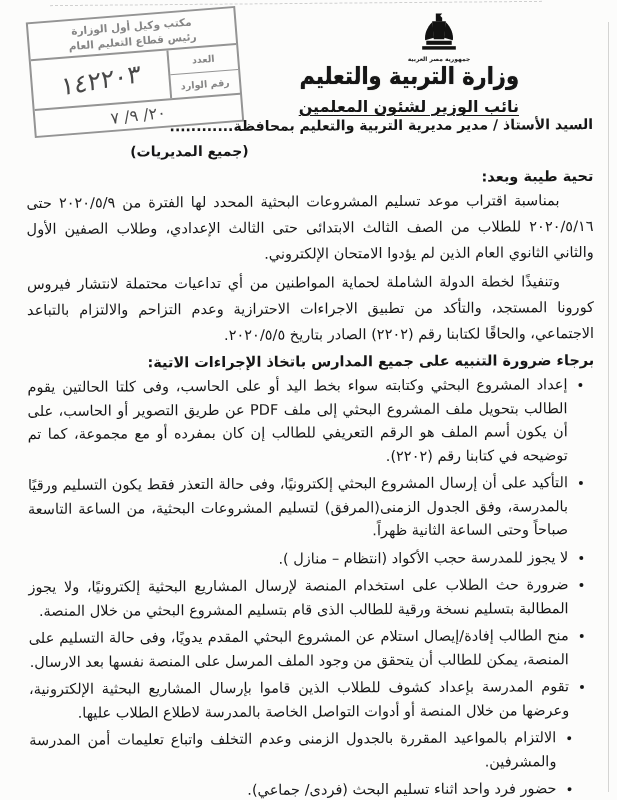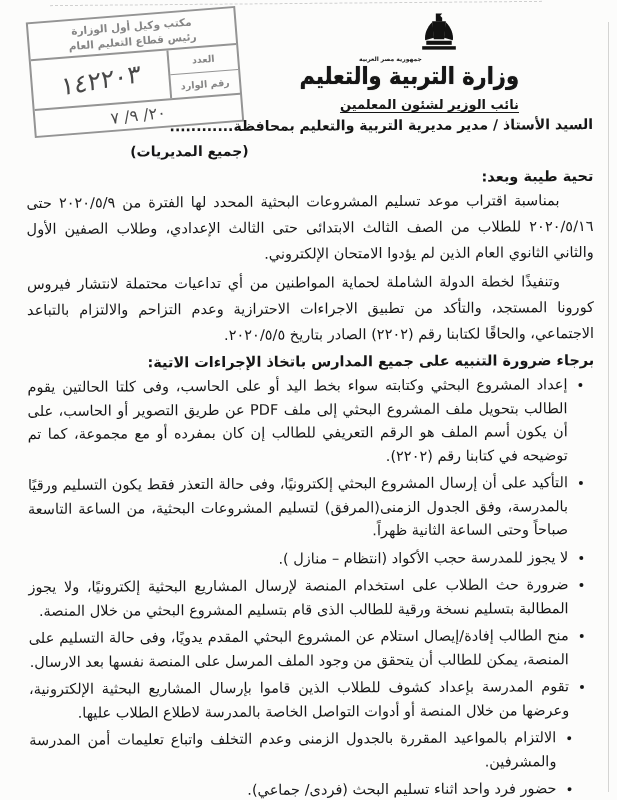--- a/index.html
+++ b/index.html
@@ -28,25 +28,25 @@
   .stamp-fields{width:68px;border-left:2px solid #949494;display:flex;flex-direction:column;}
   .stamp-field{flex:1;display:flex;align-items:center;justify-content:center;font-size:9.5px;}
   .stamp-field + .stamp-field{border-top:1.5px solid #949494;}
   .stamp-number{flex:1;display:flex;align-items:center;justify-content:center;overflow:hidden;}
   .stamp-date{height:25px;border-top:2px solid #949494;display:flex;align-items:center;justify-content:center;overflow:hidden;}
   .hw{font-weight:normal;color:#484848;font-family:"DejaVu Sans",sans-serif;}
   .hw-number{font-size:25px;letter-spacing:3px;transform:rotate(-5deg) skewX(-8deg);}
   .hw-date{font-size:16px;letter-spacing:4px;transform:rotate(-2deg);}
 
   
-  .header-col{position:absolute;top:12px;right:98px;width:160px;text-align:left;}
+  .header-col{position:absolute;top:12px;right:98px;width:160px;text-align:center;}
   .eagle{display:block;margin:0 auto;}
   .republic{font-size:6px;font-weight:bold;letter-spacing:.4px;margin-top:1px;white-space:nowrap;}
   .ministry{font-size:21px;font-weight:bold;margin-top:2px;white-space:nowrap;transform:scaleY(1.12);text-shadow:0 0 .7px #000;}
-  .office{font-size:13px;font-weight:bold;text-decoration:underline;text-underline-offset:3px;margin-top:9px;white-space:nowrap;}
+  .office{font-size:16px;font-weight:bold;text-decoration:underline;text-underline-offset:3px;margin-top:9px;white-space:nowrap;}
 
   
   .content{position:absolute;top:116px;right:24px;left:26px;transform:rotate(-.3deg);transform-origin:top right;}
   .addressee{font-size:14px;font-weight:bold;white-space:nowrap;}
   .scope{font-size:14px;font-weight:bold;text-align:left;padding-left:104px;margin-top:9px;}
   .salutation{font-size:14.5px;font-weight:bold;margin-top:11px;}
   .body-par{font-size:14.5px;line-height:26px;text-align:justify;margin:3px 0 0;text-indent:34px;}
   .proc-heading{font-size:14.5px;font-weight:bold;margin-top:6px;}
   ul.procedures{margin:5px 0 0;padding:0 27px 0 0;list-style:disc;}
   ul.procedures li{font-size:14.5px;line-height:23.5px;text-align:justify;margin-bottom:4px;}

